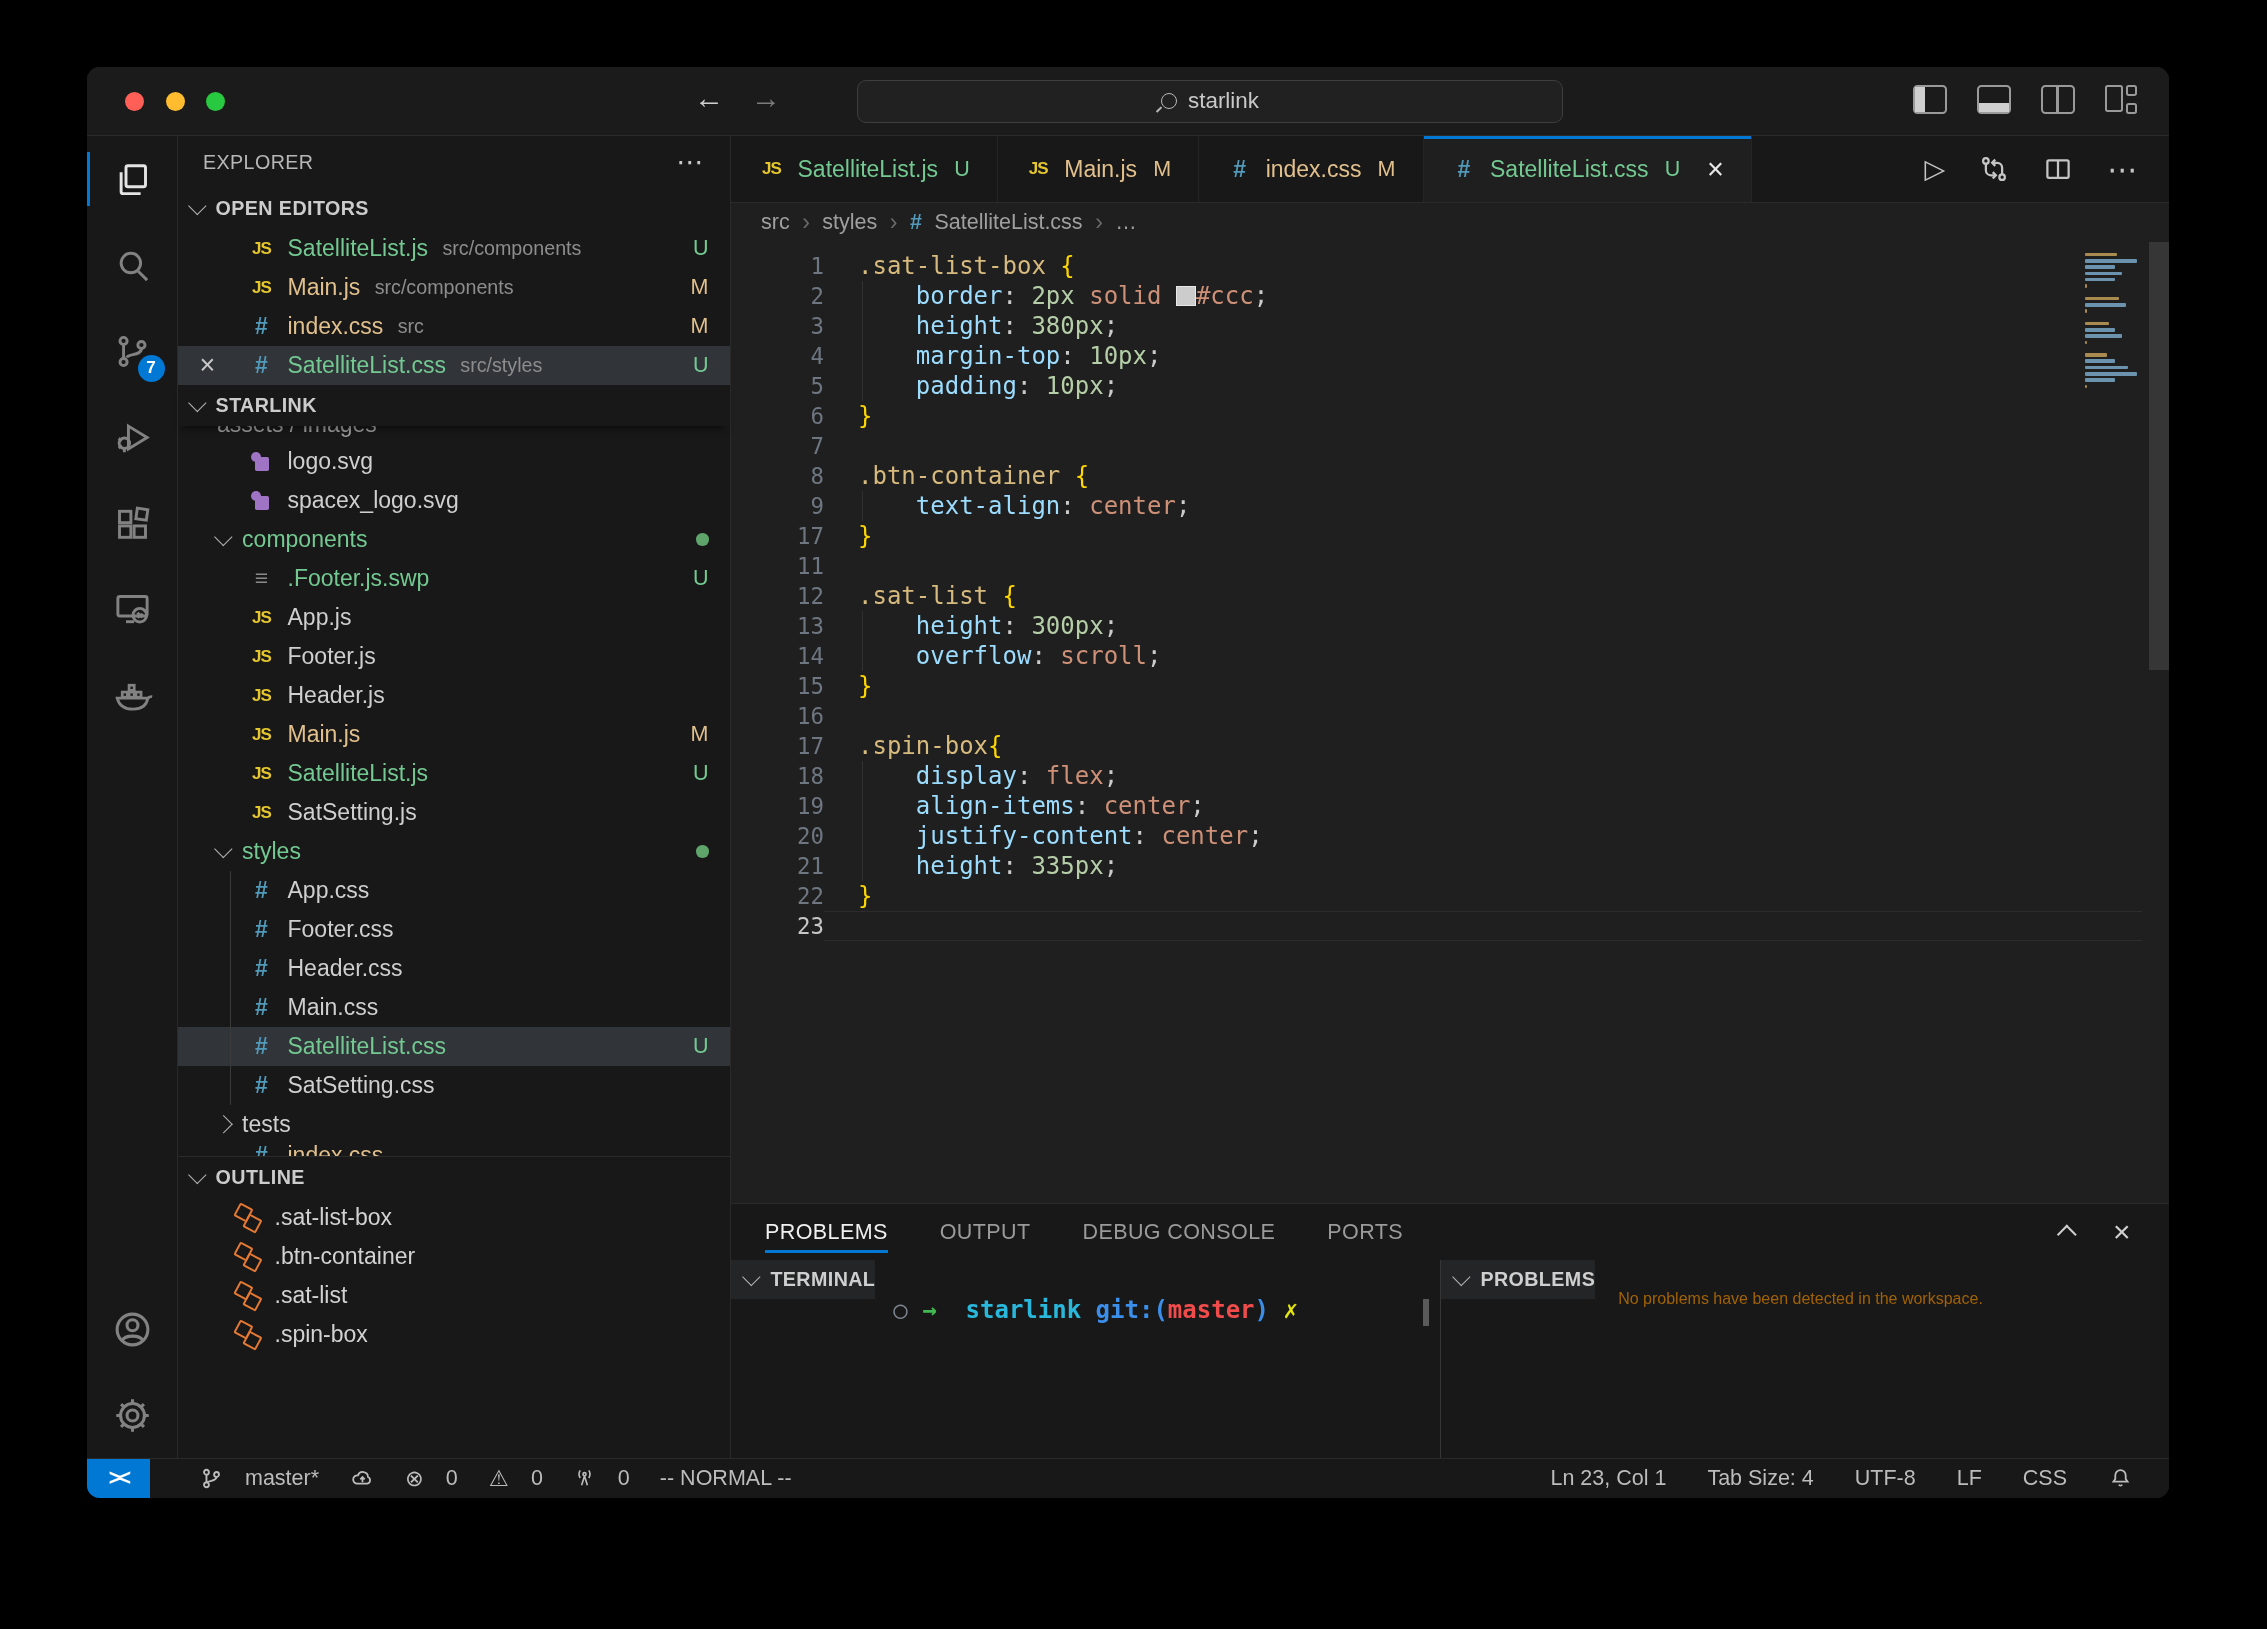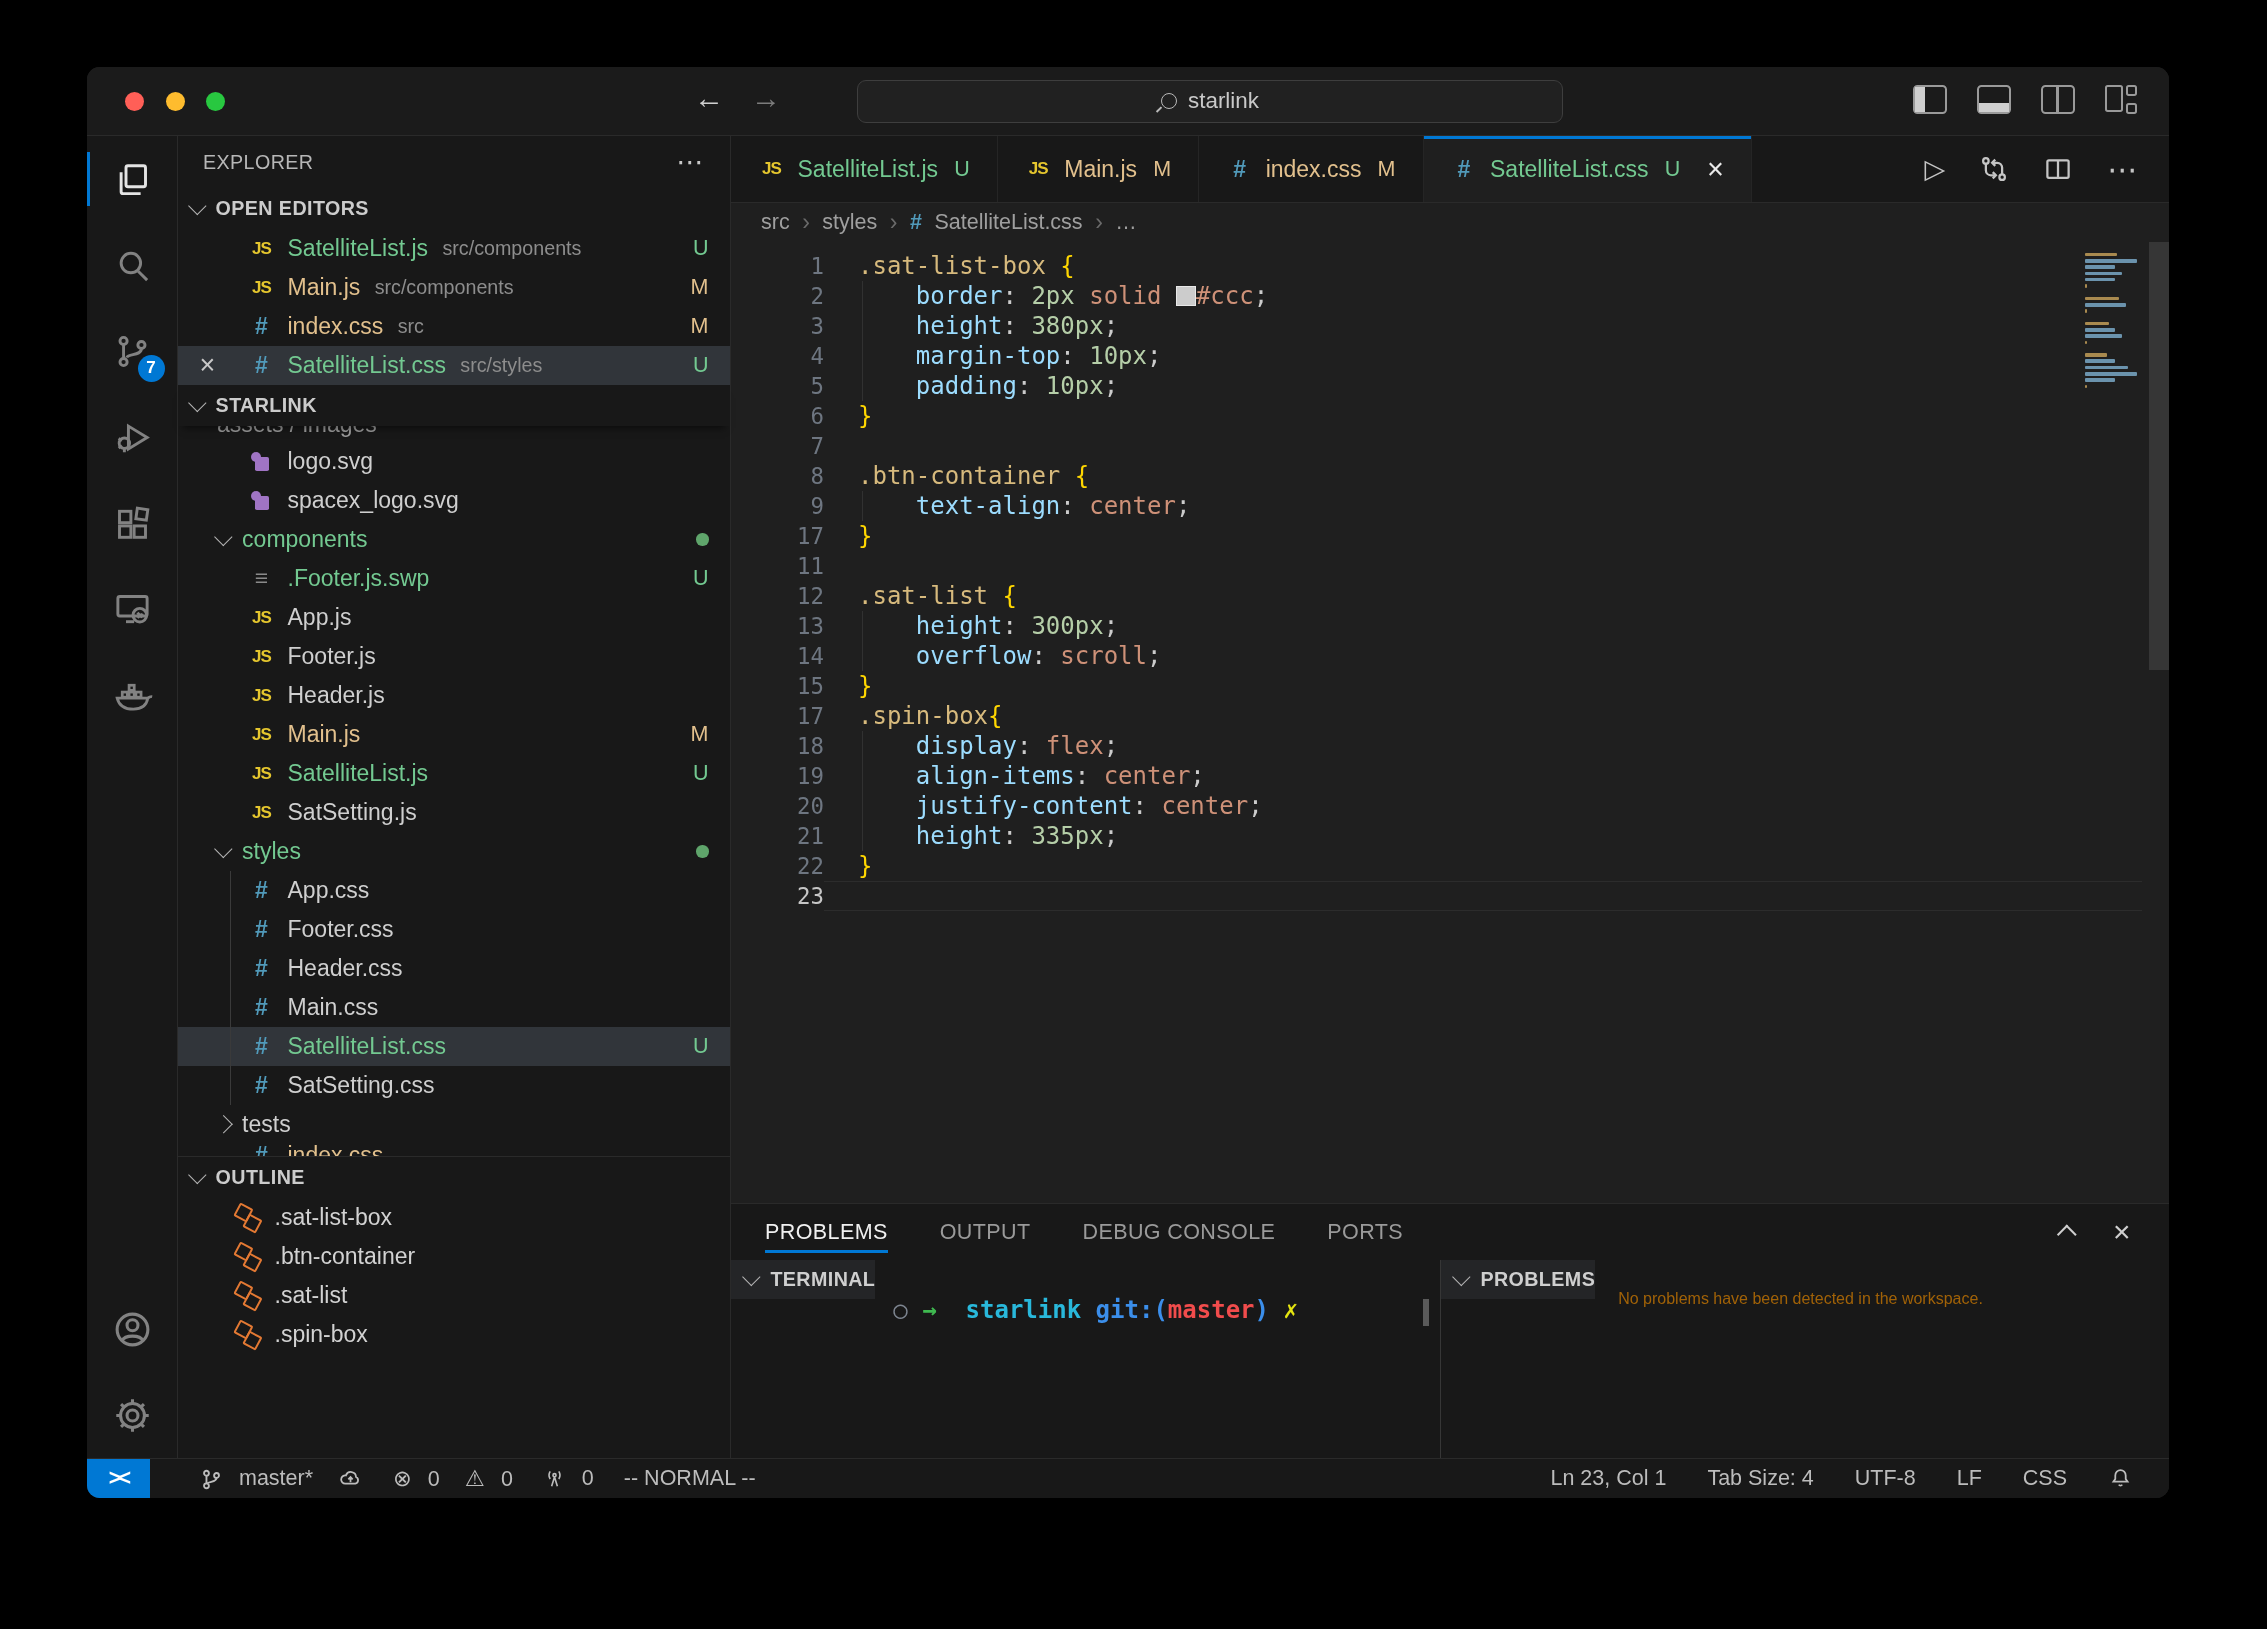--- a/index.html
+++ b/index.html
@@ -124,21 +124,21 @@
   .psec-head{height:39px;background:#242527;display:flex;align-items:center;gap:12.5px;padding-left:14.3px;font-size:19.7px;font-weight:bold;color:#cfcfcf;letter-spacing:0.4px;flex:none;}
   .psec-body{flex:1;position:relative;background:#181818;}
   .termline{position:absolute;left:18px;top:36px;font-family:"DejaVu Sans Mono",monospace;font-size:24px;white-space:pre;}
   .t-circ{color:#7d8590}.t-arrow{color:#3fb950;font-weight:bold}.t-cyan{color:#29b8db;font-weight:bold}.t-blue{color:#3b8eea;font-weight:bold}.t-red{color:#f14c4c;font-weight:bold}.t-yellow{color:#e5e510}
   .term-thumb{position:absolute;right:10.7px;top:39px;width:6.3px;height:27px;background:#5a5a5a;}
   .prob-msg{position:absolute;left:23px;top:30px;font-size:16px;color:#a16207;}
 
   
   .statusbar{height:39px;background:#181818;border-top:0.9px solid #2a2a2a;display:flex;align-items:center;flex:none;font-size:21.5px;color:#bcbcbc;}
   .remote-badge{width:63px;height:100%;background:#0078d4;color:#fff;display:flex;align-items:center;justify-content:center;font-weight:bold;font-size:21.5px;letter-spacing:-2.7px;flex:none;}
-  .sb-item{display:flex;align-items:flex-end;gap:16px;white-space:nowrap;}
+  .sb-item{display:flex;align-items:center;gap:22px;white-space:nowrap;}
   .sb-left{display:flex;align-items:center;gap:30px;margin-left:50px;}
   .sb-right{margin-left:auto;display:flex;align-items:center;gap:41px;padding-right:36px;}
   .sb-glyph{font-size:22.4px;}
   .statusbar svg{stroke:#bcbcbc;}
 </style>
 </head>
 <body>
 
 <div class="window">
 
@@ -558,20 +558,24 @@
               <span class="lnum">13</span>
               <span class="codepre"><span class="tok-pl">    </span><span class="tok-prop">height</span><span class="tok-pn">:</span><span class="tok-pl"> </span><span class="tok-num">300px</span><span class="tok-pn">;</span></span>
             </div>
             <div class="line hasguide">
               <span class="lnum">14</span>
               <span class="codepre"><span class="tok-pl">    </span><span class="tok-prop">overflow</span><span class="tok-pn">:</span><span class="tok-pl"> </span><span class="tok-val">scroll</span><span class="tok-pn">;</span></span>
             </div>
             <div class="line">
               <span class="lnum">15</span>
               <span class="codepre"><span class="tok-br">}</span></span>
+            </div>
+            <div class="line">
+              <span class="lnum">16</span>
+              <span class="codepre"></span>
             </div>
             <div class="line">
               <span class="lnum">17</span>
               <span class="codepre"><span class="tok-sel">.spin-box</span><span class="tok-br">{</span></span>
             </div>
             <div class="line hasguide">
               <span class="lnum">18</span>
               <span class="codepre"><span class="tok-pl">    </span><span class="tok-prop">display</span><span class="tok-pn">:</span><span class="tok-pl"> </span><span class="tok-val">flex</span><span class="tok-pn">;</span></span>
             </div>
             <div class="line hasguide">

